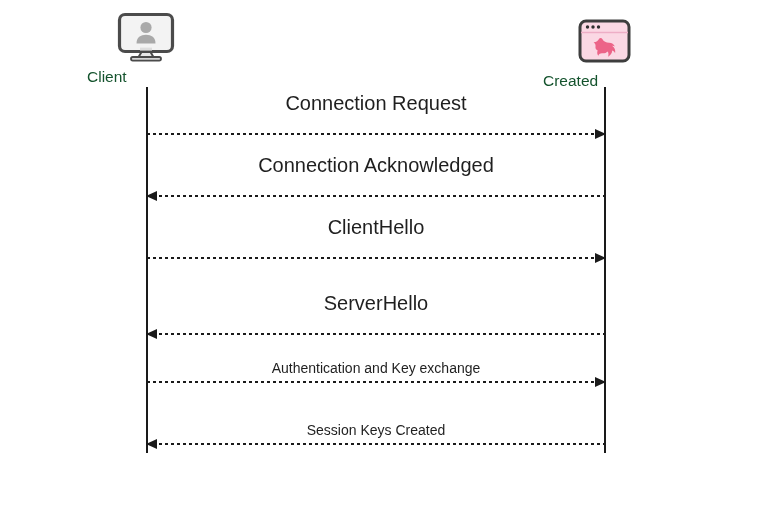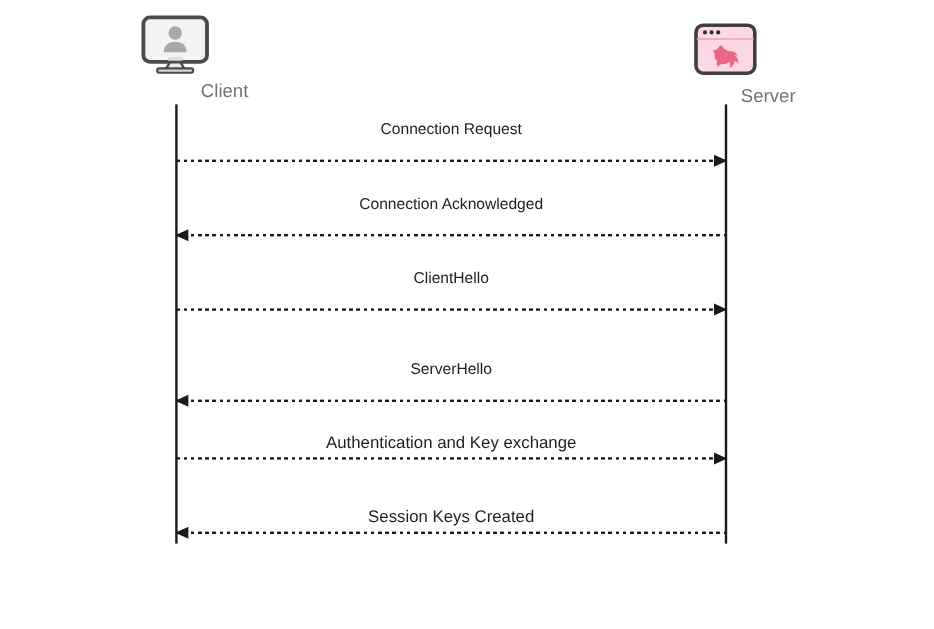--- a/index.html
+++ b/index.html
@@ -13,23 +13,23 @@
   }
 
   
   .actor { position: absolute; }
   .actor-icon { position: absolute; display: block; }
   .client-icon { left: 117px; top: 12px; }
   .server-icon { left: 578px; top: 19px; }
   .actor-label {
     position: absolute;
     width: 120px;
-    text-align: right;
+    text-align: left;
     font-size: 15.5px;
-    color: #737373;
+    color: #14532d;
   }
   .client-label { left: 87px; top: 68px; }
   .server-label { left: 543px; top: 72px; }
 
   
   .lifeline {
     position: absolute;
     width: 1.8px;
     background: #1a1a1a;
     top: 87px;
@@ -47,21 +47,21 @@
   .msg-head {
     position: absolute; top: -4px; width: 0; height: 0;
     border-top: 5px solid transparent;
     border-bottom: 5px solid transparent;
   }
   .msg.to-server .msg-head { right: -1px; border-left: 11px solid #1a1a1a; }
   .msg.to-client .msg-head { left: -1px; border-right: 11px solid #1a1a1a; }
   .msg-label {
     position: absolute; left: 0; right: 0; bottom: 20px;
     text-align: center;
-    font-size: 13px;
+    font-size: 20px;
     color: #1f1f1f;
     white-space: nowrap;
   }
   .msg.small .msg-label { font-size: 14px; bottom: 7px; }
 </style>
 </head>
 <body>
 
 <div class="canvas">
 
@@ -87,21 +87,21 @@
       <g fill="#ec6488" transform="translate(-3.5,0)">
         <path d="M24.8 19.5 C23.6 21.9 21.9 23.1 19.1 23.2 C20.7 24.4 21.3 25.7 21.0 27.5
                  C20.7 29.4 21.5 30.7 23.2 31.5 C22.4 33.3 22.6 35.0 23.8 36.7
                  C24.6 35.0 25.9 34.2 27.8 34.3 C30.0 34.5 31.8 33.8 33.0 32.4
                  C34.2 33.8 34.3 35.6 33.5 37.7 C36.1 36.4 37.6 34.3 37.7 31.6
                  C39.1 32.0 40.0 32.9 40.6 34.3 C41.2 31.2 40.2 28.6 37.6 26.8
                  C38.6 26.7 39.5 26.9 40.4 27.6 C39.4 25.1 37.4 23.8 34.7 23.7
                  C31.5 23.6 29.2 22.4 27.8 19.9 C27.1 18.7 25.7 18.6 24.8 19.5 Z"></path>
       </g>
     </svg>
-    <div class="actor-label server-label">Server</div>
+    <div class="actor-label server-label">Created</div>
   </div>
 
   <div class="lifeline lifeline-client"></div>
   <div class="lifeline lifeline-server"></div>
 
   <div id="messages">
       <div class="msg to-server" style="top: 133px;">
       <div class="msg-label">Connection Request</div>
       <div class="msg-line"></div>
       <div class="msg-head"></div>

